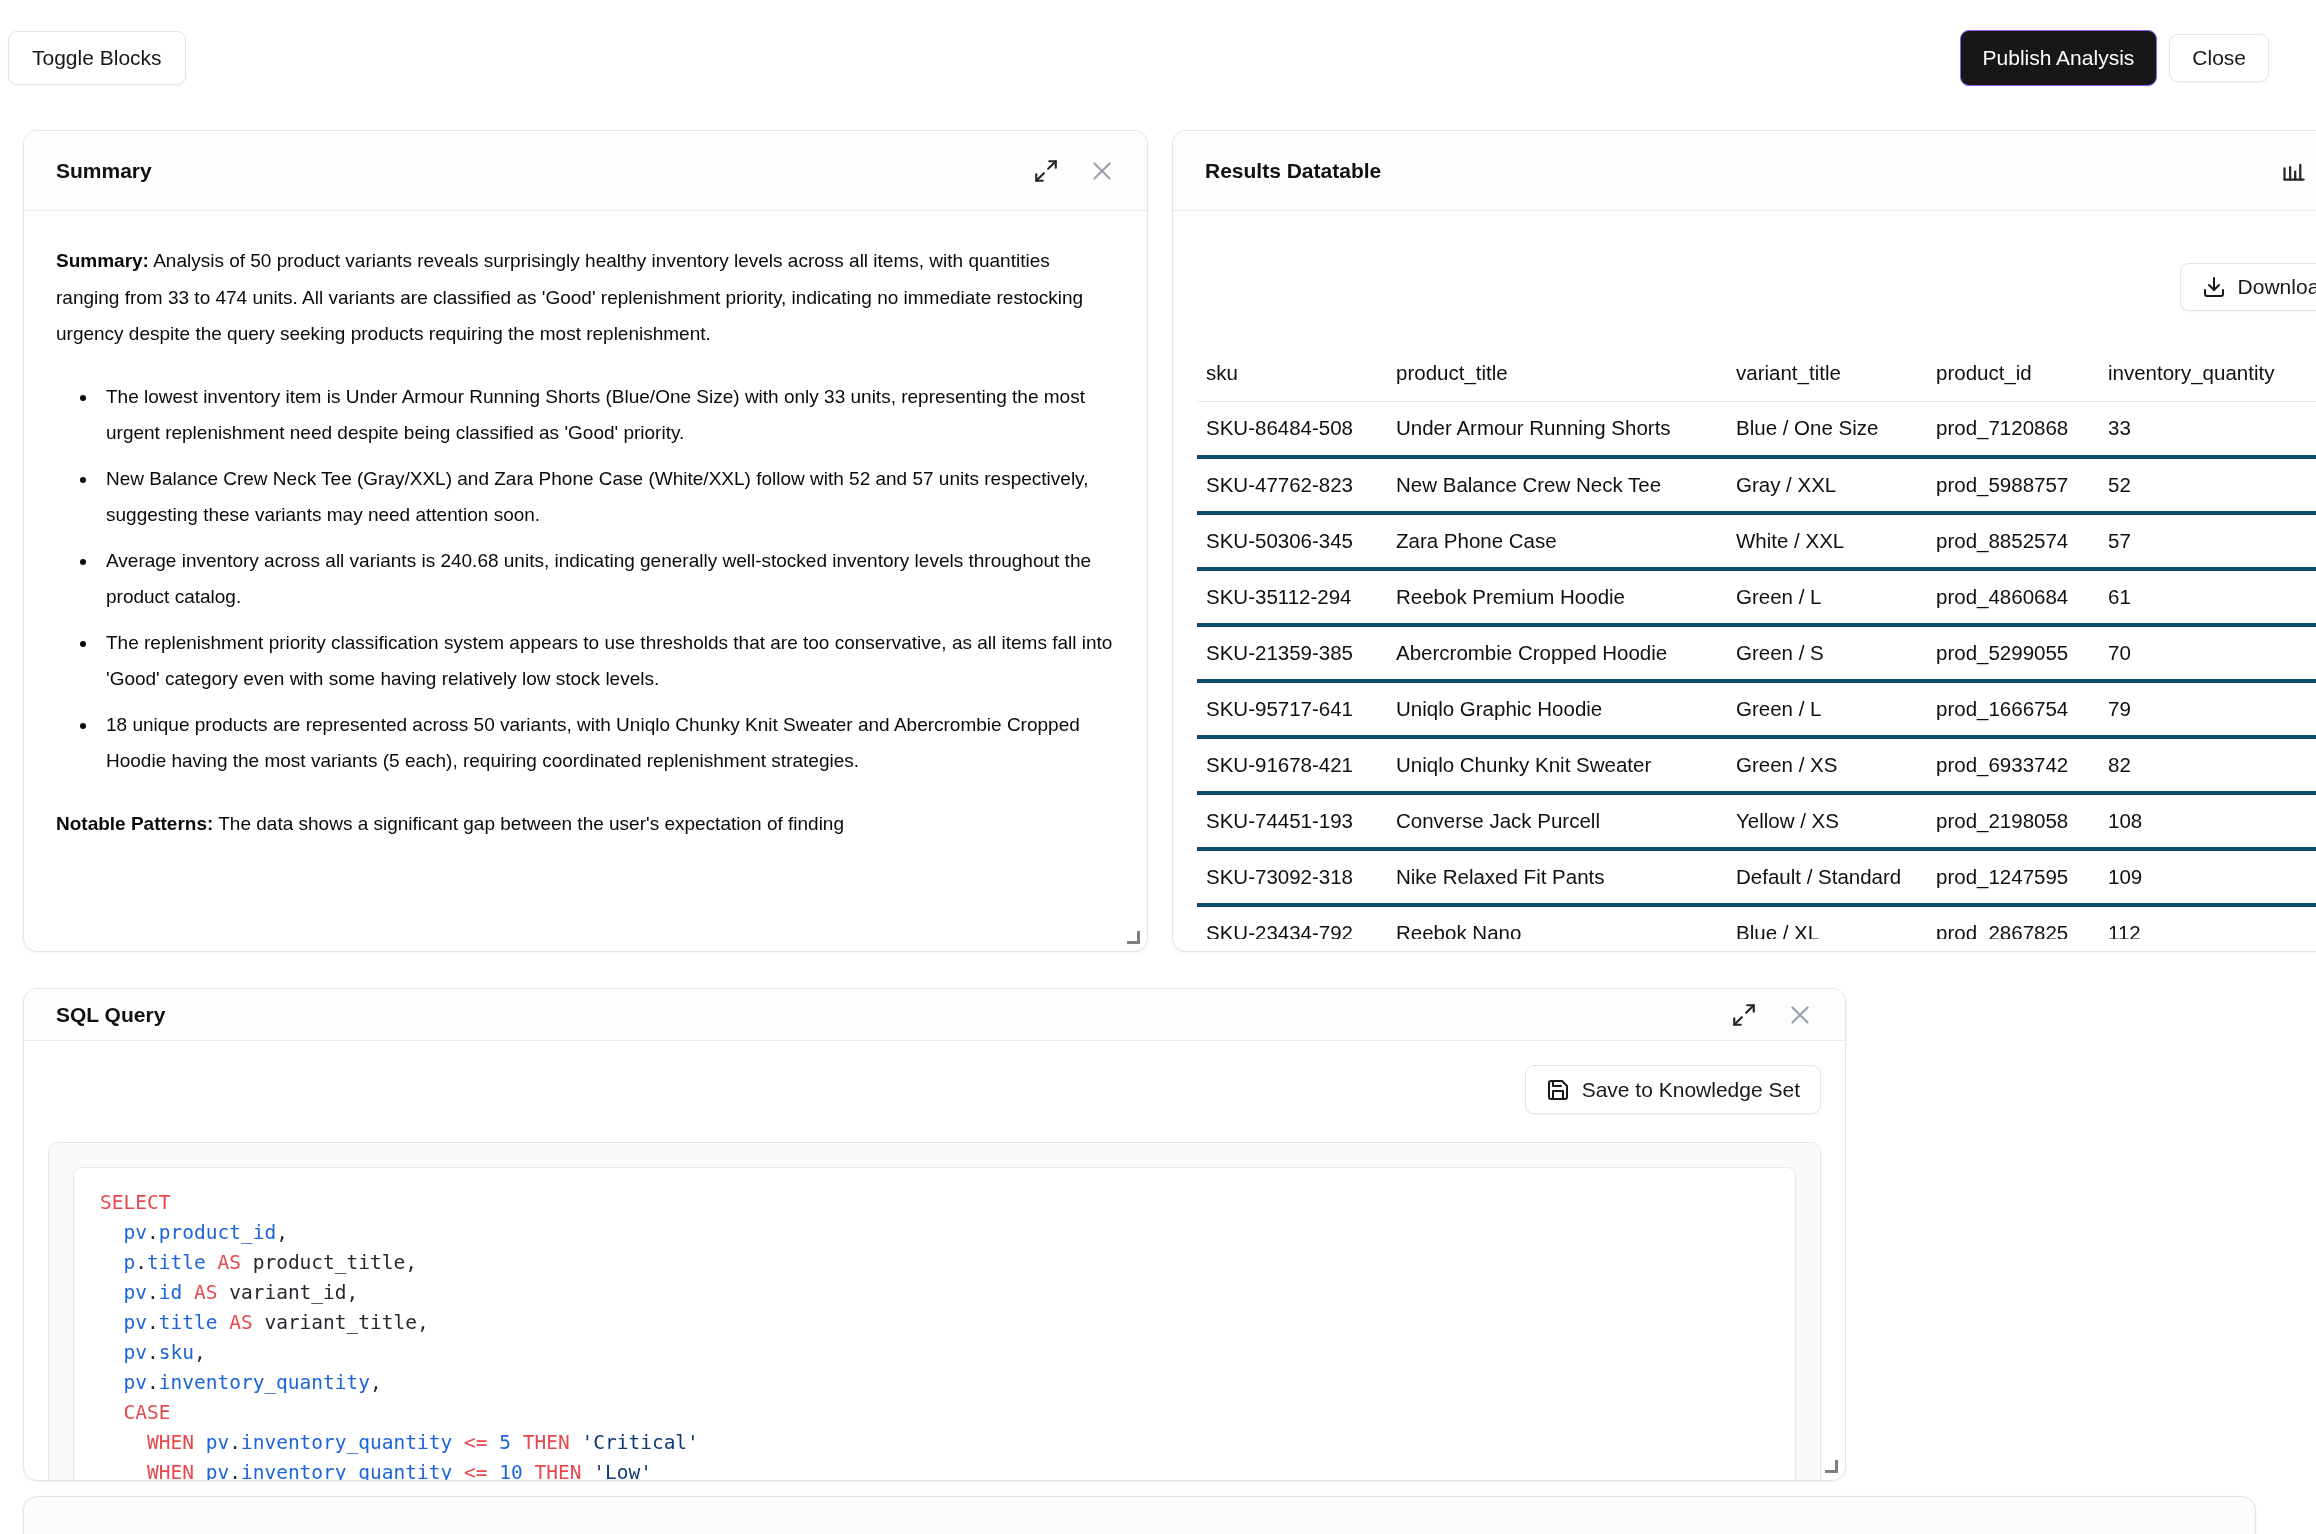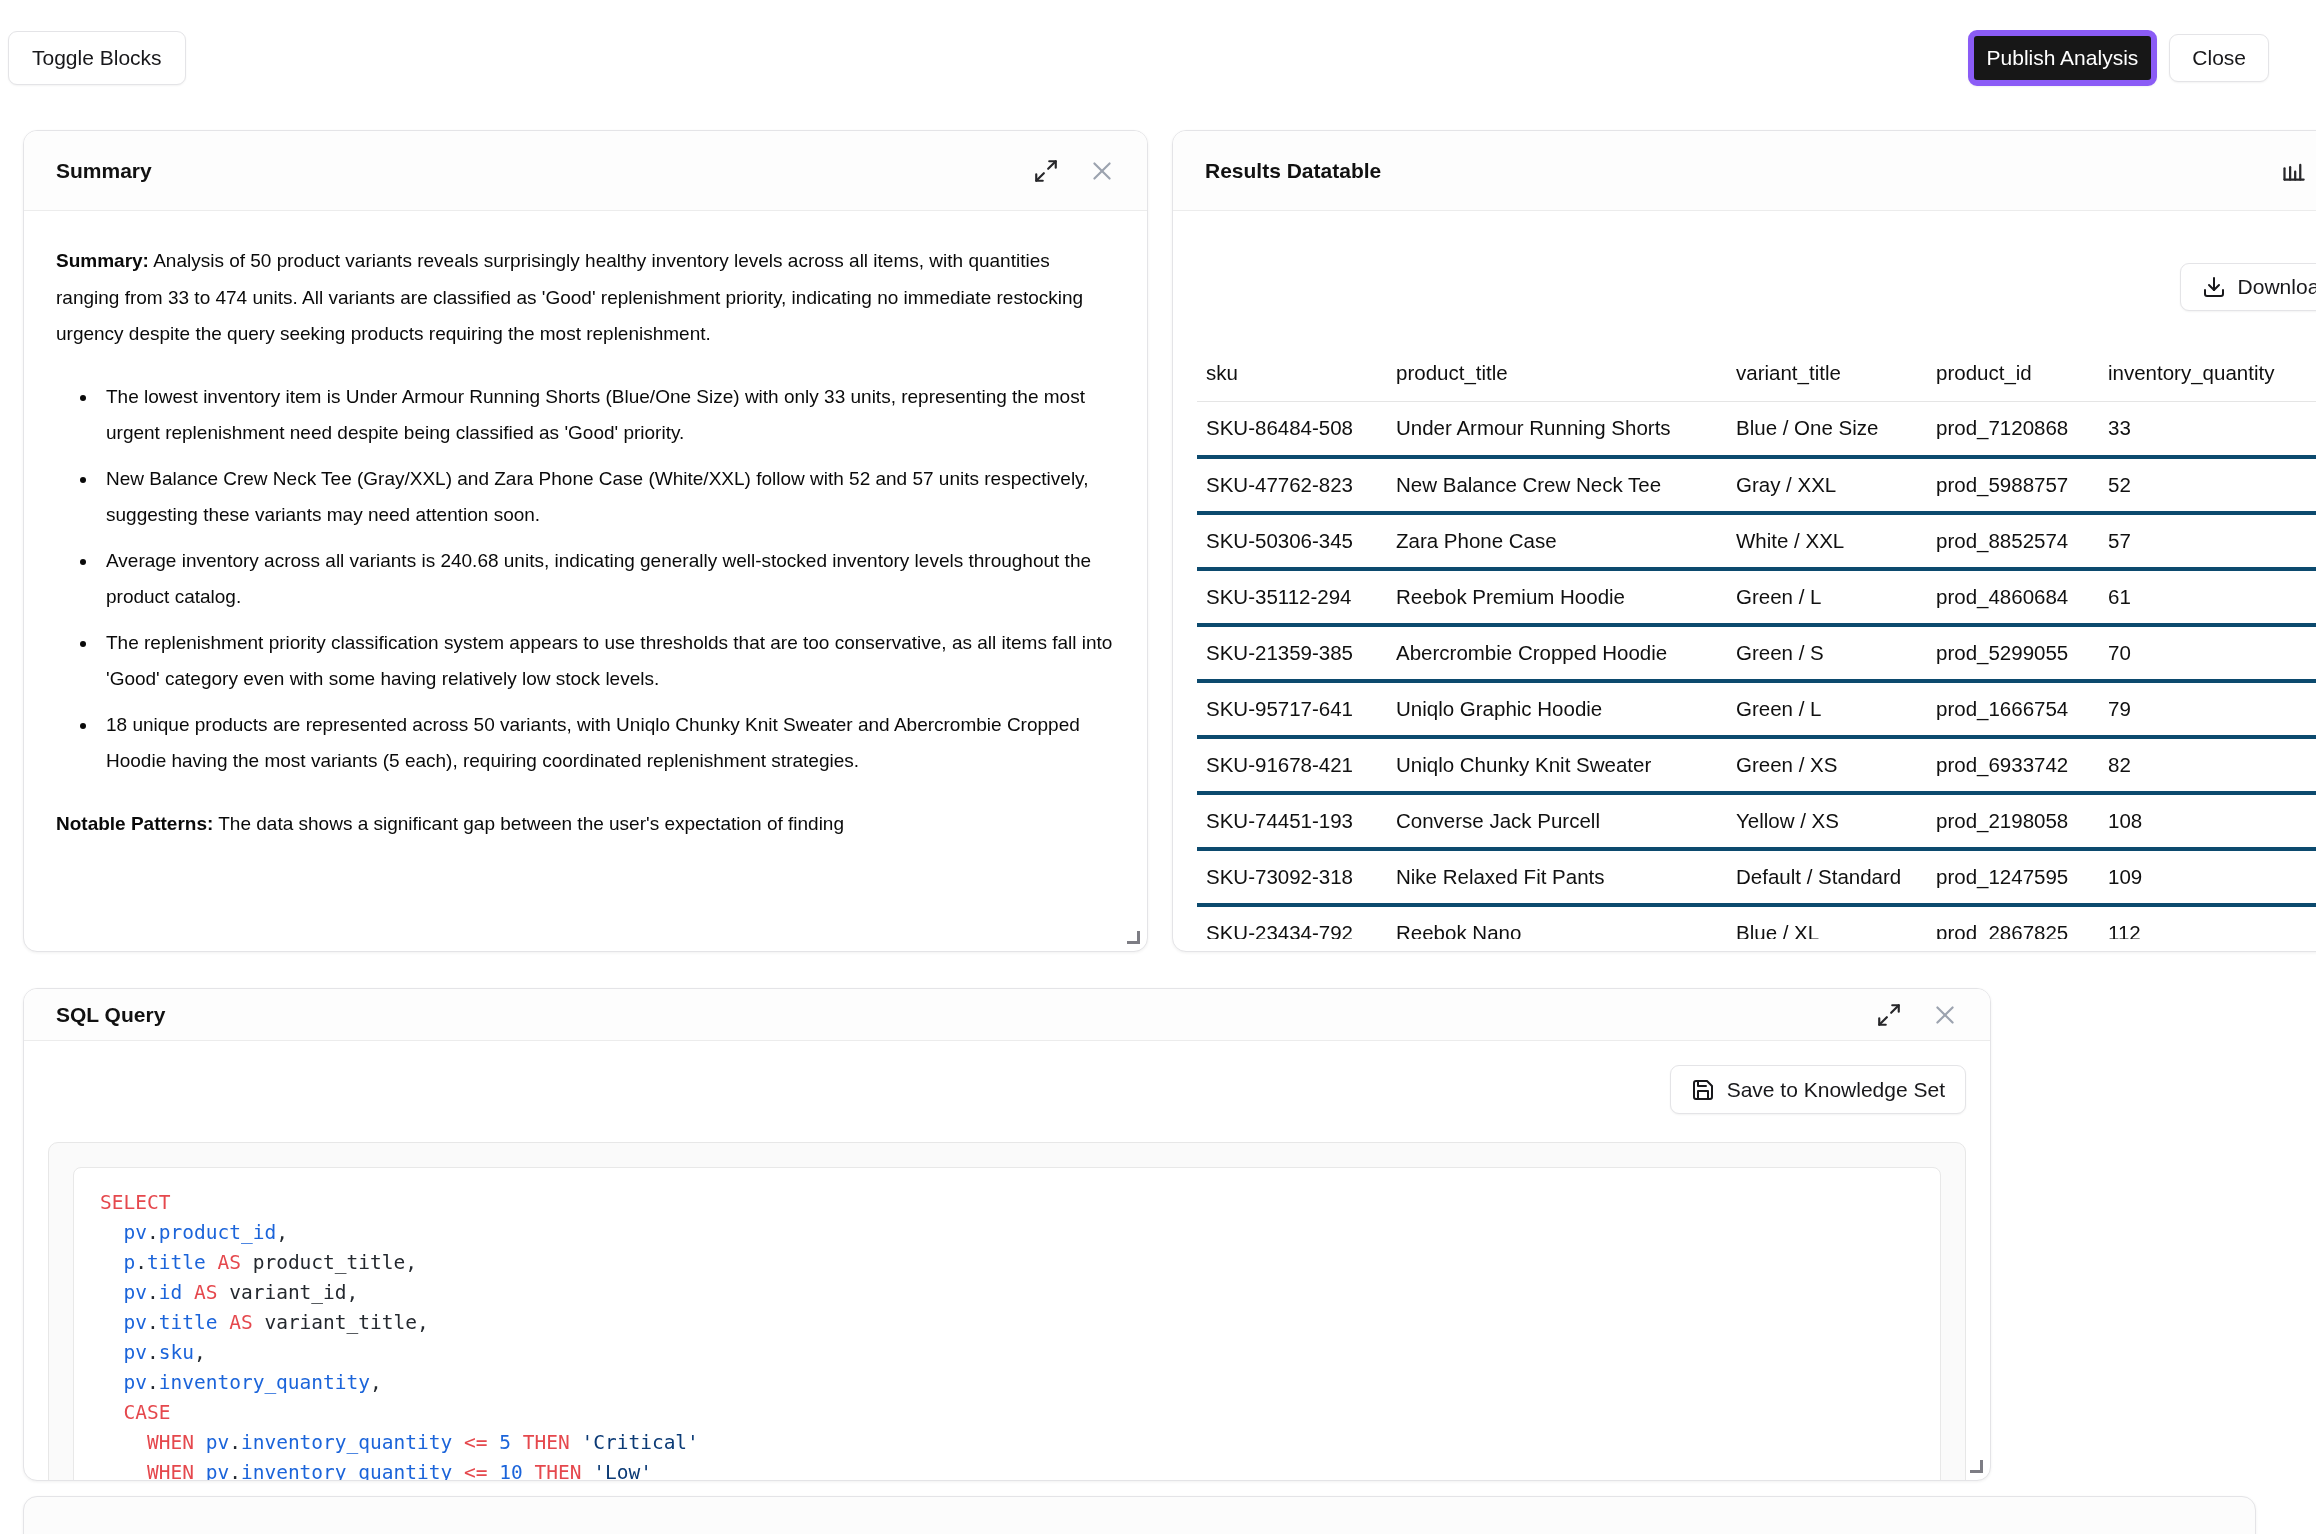--- a/index.html
+++ b/index.html
@@ -5,21 +5,21 @@
   * { box-sizing: border-box; margin: 0; padding: 0; }
   html, body { width: 2316px; height: 1534px; overflow: hidden; background: #ffffff;
     font-family: "Liberation Sans", "DejaVu Sans", sans-serif; color: #0a0a0a; }
 
   
   .btn { display: inline-flex; align-items: center; gap: 12px; border-radius: 9px;
     border: 1px solid #e4e4e7; background: #fff; font-size: 21px; font-weight: 500;
     color: #18181b; box-shadow: 0 1px 2px rgba(0,0,0,.05); cursor: pointer; white-space: nowrap; }
   .toggle-blocks { position: absolute; left: 8px; top: 31px; height: 54px; padding: 0 23px; }
   .topbar-right { position: absolute; right: 47px; top: 30px; display: flex; align-items: center; gap: 12px; }
-  .btn-publish { height: 56px; padding: 0 13px; background: #171717; border: 6px solid #8b5cf6;
+  .btn-publish { height: 56px; padding: 0 22px; background: #171717; border: 1px solid #8b5cf6;
     color: #fff; border-radius: 9px; }
   .btn-close-top { height: 48px; padding: 0 22px; }
 
   
   .card { position: absolute; background: #fff; border: 1px solid #e4e4e7; border-radius: 14px;
     box-shadow: 0 1px 3px rgba(0,0,0,.06); overflow: hidden; }
   .card-header { display: flex; align-items: center; justify-content: space-between;
     padding: 0 32px; border-bottom: 1px solid #ececec; background: #fdfdfd; flex: 0 0 auto; }
   .card-title { font-size: 21px; font-weight: 700; color: #111; }
   .header-icons { display: flex; align-items: center; gap: 30px; }
@@ -46,21 +46,21 @@
   table { width: 100%; border-collapse: collapse; table-layout: fixed; }
   th, td { height: 56px; text-align: left; padding: 0 10px 0 9px; font-size: 20.5px;
     white-space: nowrap; overflow: hidden; color: #101010; }
   th { font-weight: 500; border-bottom: 1px solid #e5e5e5; }
   td { border-bottom: 4px solid #0c4a6e; font-weight: 400; }
   th:nth-child(1), td:nth-child(1) { width: 190px; }
   th:nth-child(2), td:nth-child(2) { width: 340px; }
   th:nth-child(3), td:nth-child(3) { width: 200px; }
   th:nth-child(4), td:nth-child(4) { width: 172px; }
 
-  #sql-card { left: 23px; top: 988px; width: 1968px; height: 493px; display: flex; flex-direction: column; }
+  #sql-card { left: 23px; top: 988px; width: 1823px; height: 493px; display: flex; flex-direction: column; }
   #sql-card .card-header { height: 52px; }
   .sql-body { padding: 0 24px; flex: 1 1 auto; overflow: hidden; }
   .save-row { margin-top: 24px; display: flex; justify-content: flex-end; }
   .btn-save { height: 49px; padding: 0 20px; }
   .code-outer { margin-top: 28px; background: #fafafa; border: 1px solid #e7e7e7;
     border-radius: 10px; padding: 24px; height: 420px; }
   .code-inner { background: #fff; border: 1px solid #e8e8e8; border-radius: 8px;
     padding: 20px 26px; height: 100%; overflow: hidden; }
   .sql-code { font-family: "DejaVu Sans Mono", "Liberation Mono", monospace; font-size: 19.5px;
     line-height: 30px; white-space: pre; }

